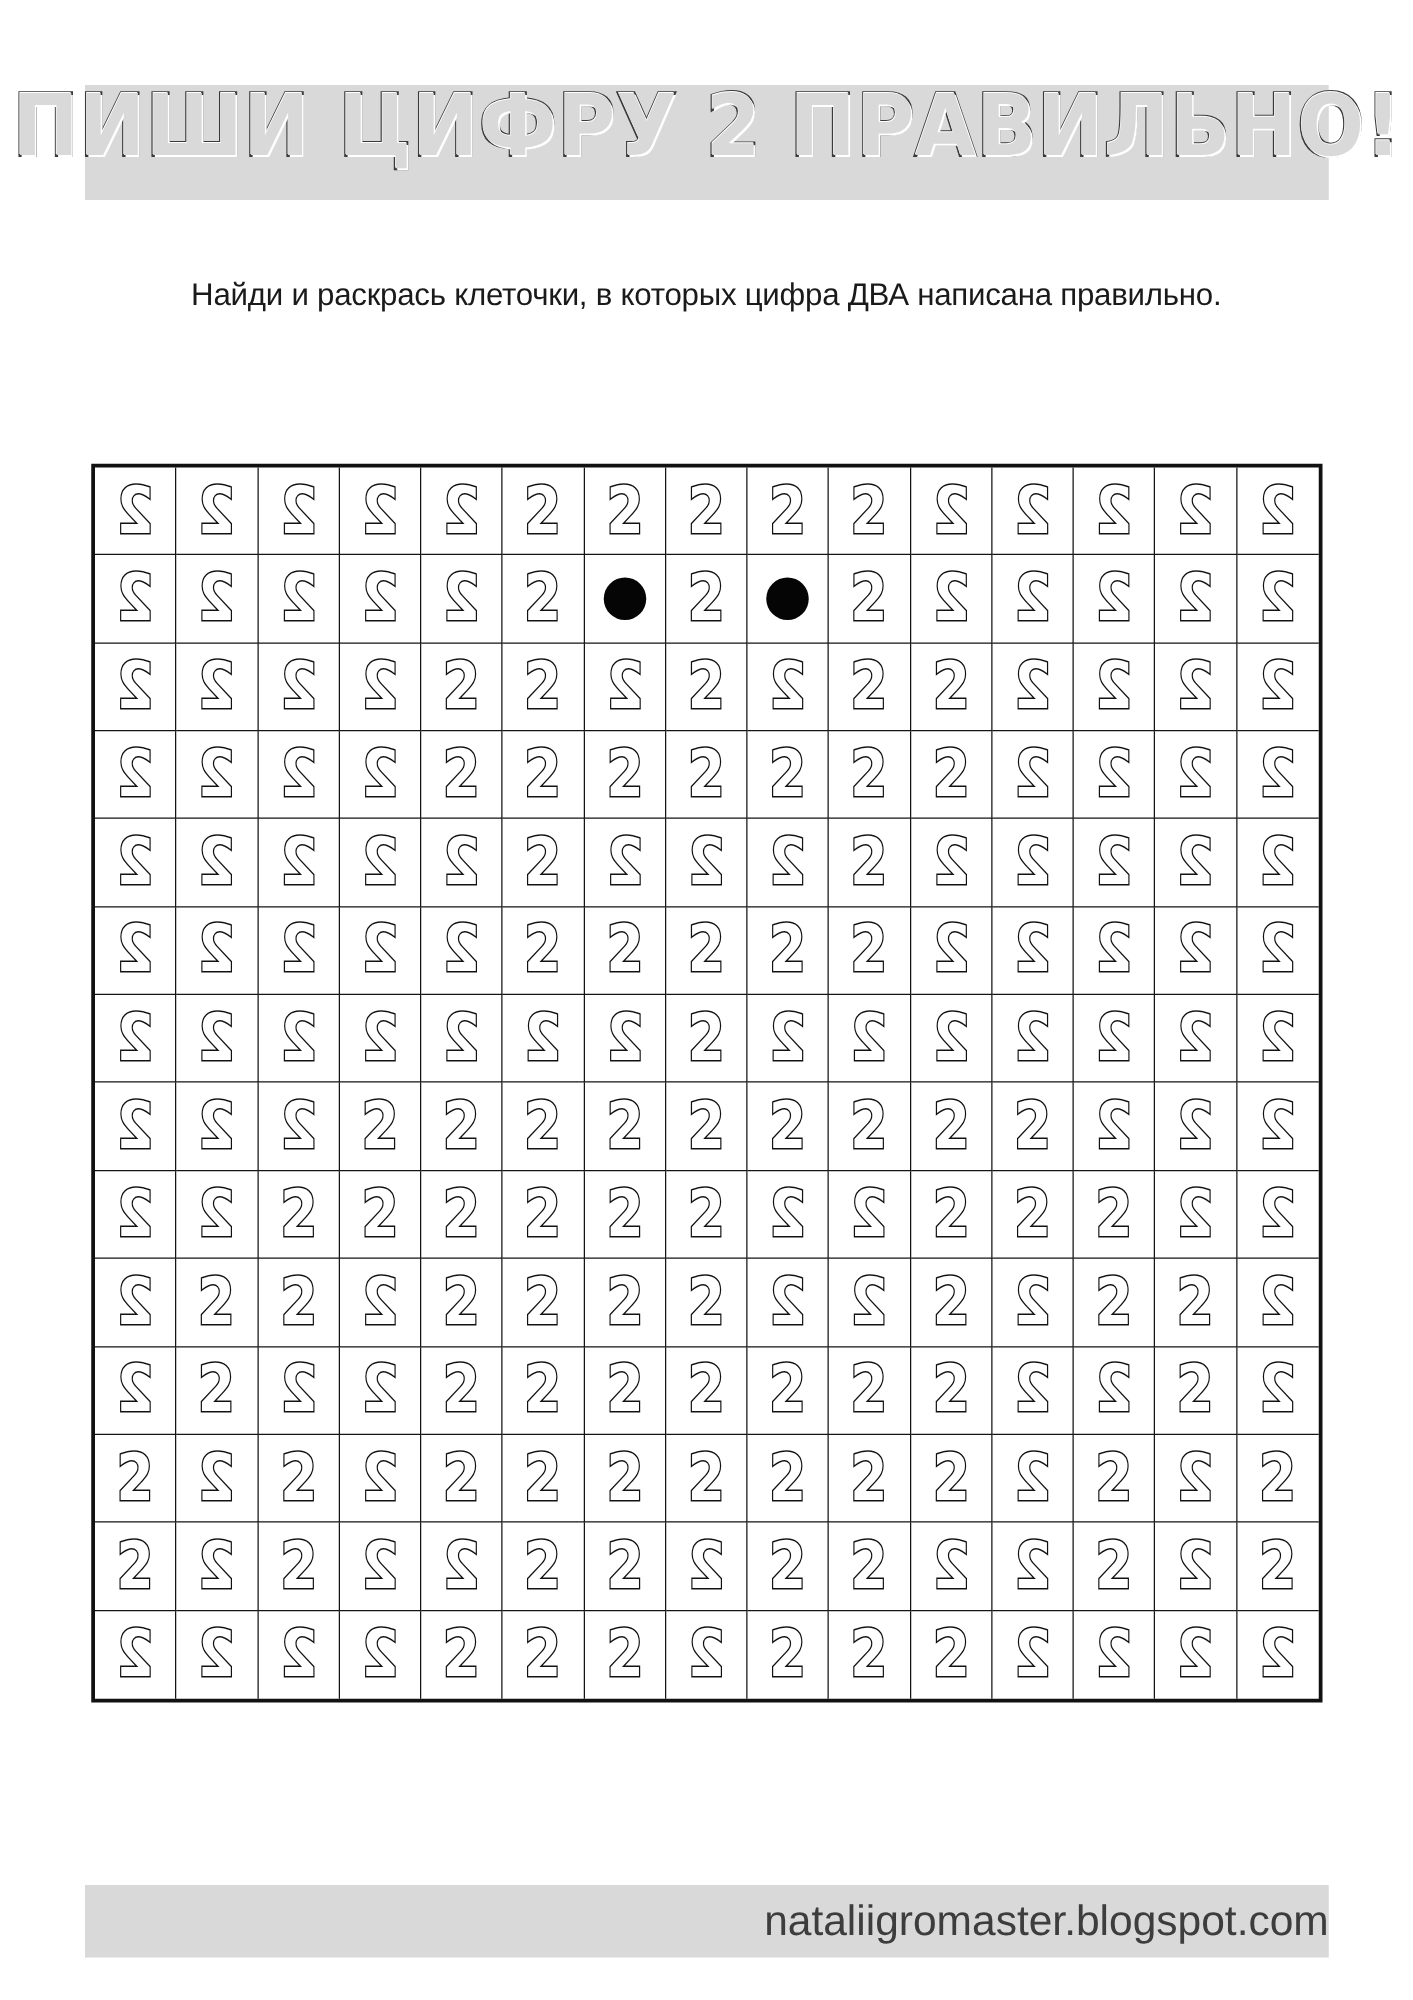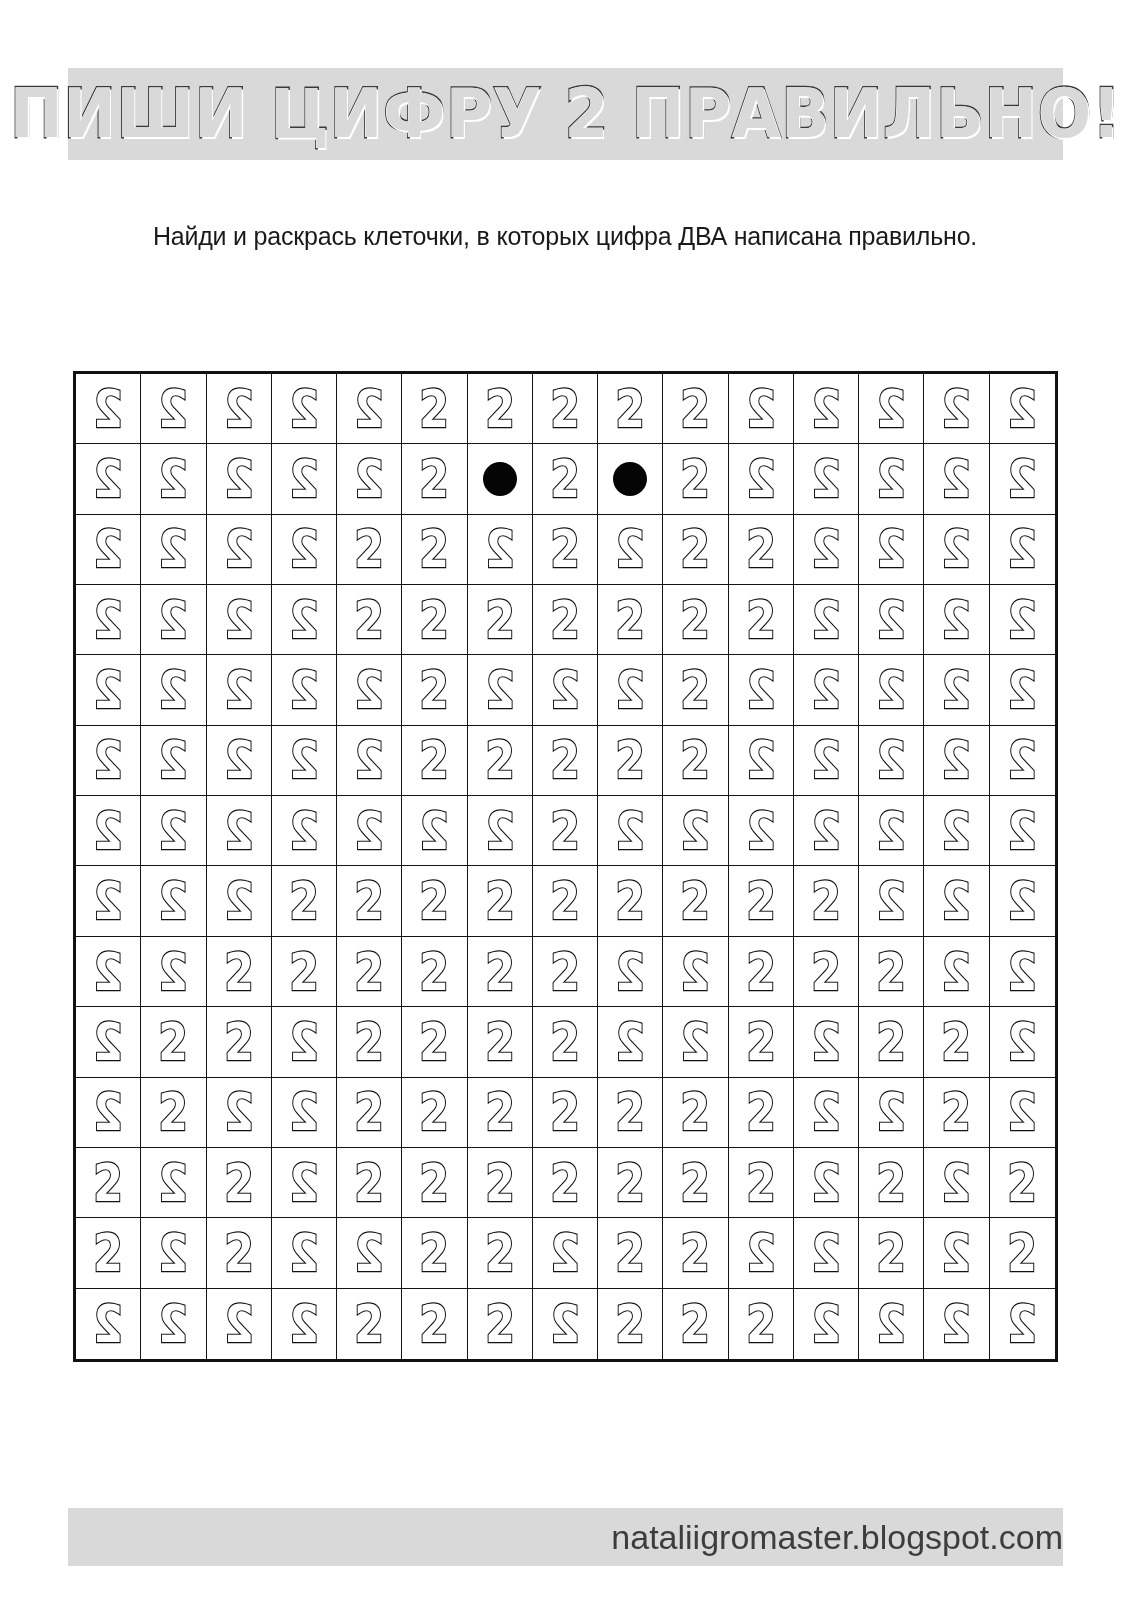--- a/index.html
+++ b/index.html
@@ -18,21 +18,21 @@
 
   
   #title-banner {
     position: absolute;
     left: 68px;
     top: 68px;
     width: 995px;
     height: 92px;
     background: #d9d9d9;
     display: flex;
-    align-items: center;
+    align-items: flex-start;
     justify-content: center;
   }
   #title-text {
     font-family: "DejaVu Sans", sans-serif;
     font-weight: 700;
     font-size: 68px;
     line-height: 1;
     letter-spacing: 1px;
     transform: scaleX(0.92);
     transform-origin: center center;

